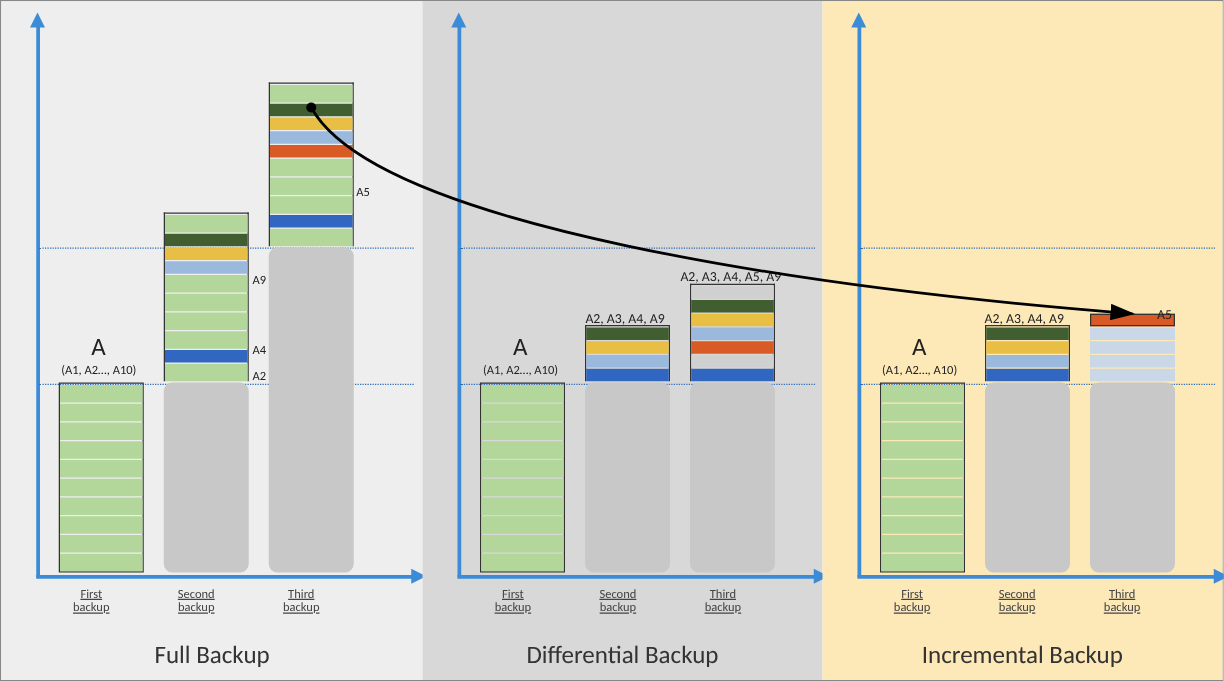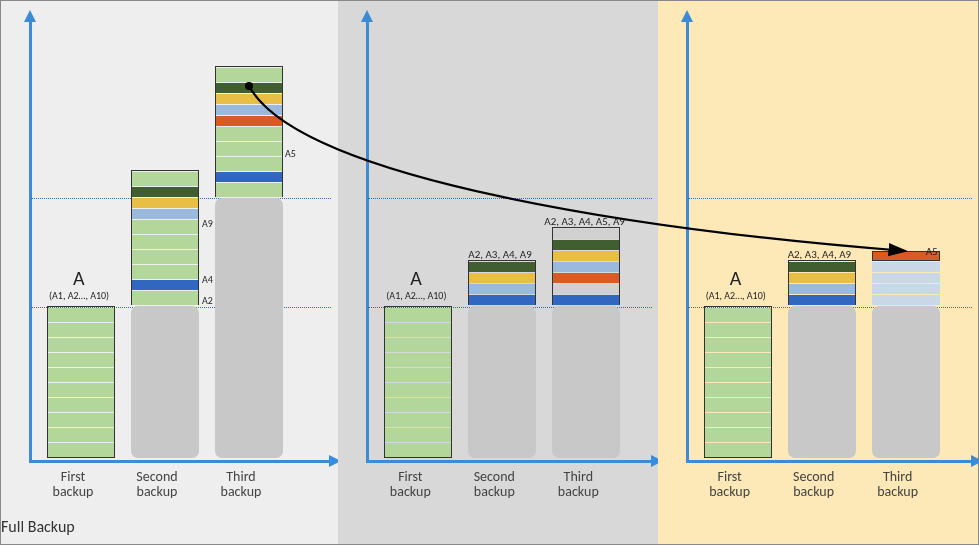--- a/index.html
+++ b/index.html
@@ -22,23 +22,23 @@
   .panel-full .g2 { top: 197px; width: 300px; }
   .panel-diff .g1 { top: 306px; width: 284px; }
   .panel-diff .g2 { top: 197px; width: 284px; }
   .panel-incr .g1 { top: 306px; width: 284px; }
   .panel-incr .g2 { top: 197px; width: 284px; }
   .stack { position: absolute; width: 68px; display: flex; flex-direction: column-reverse; bottom: 86px; }
   .seg { width: 100%; margin-top: 1px; }
   .bordered { border: 1px solid #333; }
   .seg.light { height: 14px; background: #b3d69b; }
   .ghost { background: #c8c8c8; border-radius: 7px; border: none; }
-  .panel-title { position: absolute; bottom: 8px; width: 100%; font-size: 16px; color: #333; }
+  .panel-title { position: absolute; bottom: 8px; width: 100%; text-align: center; font-size: 20px; color: #333; }
   .x-labels { position: absolute; top: 467px; left: 30px; display: flex; }
-  .xlab { width: 84px; text-align: center; font-size: 14px; color: #444; line-height: 1.05; padding-top: 2px; }
+  .xlab { width: 84px; text-align: center; font-size: 10px; color: #444; line-height: 1.05; padding-top: 2px; text-decoration: underline; }
   .stacklabel { position: absolute; font-size: 11px; color: #222; white-space: nowrap; }
   .label-A { position: absolute; font-size: 20px; color: #222; }
   .label-small { position: absolute; font-size: 10px; color: #222; white-space: nowrap; }
   .sidelab { position: absolute; font-size: 10px; color: #222; }
   svg.arrow { position: absolute; left: 0; top: 0; pointer-events: none; }
 
   .panel-full .stack.s1 { left: 46px; }
   .panel-full .stack.s2 { left: 130px; }
   .panel-full .stack.s3 { left: 214px; }
   .panel-diff .stack.s1 { left: 46px; }
@@ -170,20 +170,21 @@
       <div class="seg hline c-a9"></div>
       </div>
     </div>
     <div class="stacklabel" style="left:206px; top:214px;">A2, A3, A4, A5, A9</div>
 
     <div class="x-labels">
       <div class="xlab"><span>First<br>backup</span></div>
       <div class="xlab"><span>Second<br>backup</span></div>
       <div class="xlab"><span>Third<br>backup</span></div>
     </div>
+    <div class="panel-title">Differential Backup</div>
   </div>
 
   <div class="panel panel-incr">
     <div class="axis-y"></div>
     <div class="axis-x"></div>
     <div class="guideline g1"></div>
     <div class="guideline g2"></div>
 
     <div class="label-A" style="left:72px; top:265px;">A</div>
     <div class="label-small" style="left:48px; top:288px;">(A1, A2…, A10)</div>
@@ -222,20 +223,21 @@
       </div>
       <div class="seg hline c-a5 bordered"></div>
     </div>
     <div class="stacklabel" style="left:268px; top:244px;">A5</div>
 
     <div class="x-labels">
       <div class="xlab"><span>First<br>backup</span></div>
       <div class="xlab"><span>Second<br>backup</span></div>
       <div class="xlab"><span>Third<br>backup</span></div>
     </div>
+    <div class="panel-title">Incremental Backup</div>
   </div>
 
   <svg class="arrow" width="979" height="545">
     <defs>
       <marker id="ah" markerWidth="10" markerHeight="10" refX="8" refY="3" orient="auto">
         <path d="M0,0 L9,3 L0,6 Z" fill="#000"></path>
       </marker>
     </defs>
     <circle cx="248" cy="85" r="4" fill="#000"></circle>
     <path d="M 248 85 C 300 180, 650 230, 905 250" stroke="#000" stroke-width="2.2" fill="none" marker-end="url(#ah)"></path>

